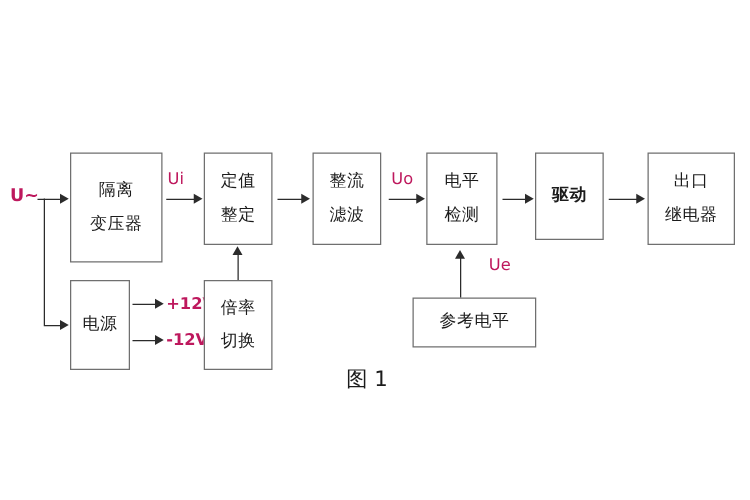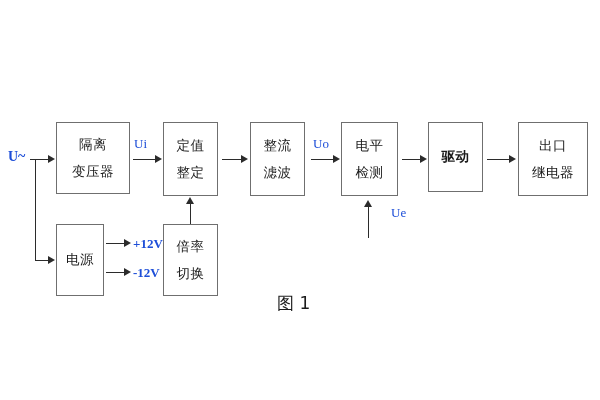--- a/index.html
+++ b/index.html
@@ -33,25 +33,24 @@
     display: block;
     white-space: nowrap;
     letter-spacing: 0.5px;
   }
   .block .ln + .ln { margin-top: 14px; }
   .block.single .ln { margin-top: 0; }
 
   
   .label {
     position: absolute;
-    color: #1d4ed8;
+    color: #be185d;
     font-size: 13px;
     white-space: nowrap;
     line-height: 1;
-    font-family: Liberation Serif, serif;
   }
   .label.bold { font-weight: bold; }
 
   
   .hline {
     position: absolute;
     height: 0;
     border-top: 1.6px solid #2b2b2b;
   }
   .vline {
@@ -89,21 +88,21 @@
 
   <div class="hline" style="left:30px; top:159px; width:6px;"></div>
   <div class="vline" style="left:35px; top:159px; height:101px;"></div>
 
   <div class="hline" style="left:35px; top:159px; width:14px;"></div>
   <div class="arrowhead-r" style="left:48px; top:155px;"></div>
 
   <div class="hline" style="left:35px; top:260px; width:14px;"></div>
   <div class="arrowhead-r" style="left:48px; top:256px;"></div>
 
-  <div class="block" style="left:56px; top:122px; width:74px; height:72px;">
+  <div class="block" style="left:56px; top:122px; width:74px; height:88px;">
     <span class="ln">隔离</span>
     <span class="ln">变压器</span>
   </div>
 
   <div class="label" style="left:134px; top:137px;">Ui</div>
   <div class="hline" style="left:133px; top:159px; width:23px;"></div>
   <div class="arrowhead-r" style="left:155px; top:155px;"></div>
 
   <div class="block" style="left:163px; top:122px; width:55px; height:74px;text-align:center;">
     <span class="ln">定值</span>
@@ -155,20 +154,23 @@
   <div class="label bold" style="left:133px; top:266px;text-align:right;">-12V</div>
 
   <div class="block" style="left:163px; top:224px; width:55px; height:72px;">
     <span class="ln">倍率</span>
     <span class="ln">切换</span>
   </div>
 
   <div class="vline" style="left:190px; top:203px; height:21px;"></div>
   <div class="arrowhead-u" style="left:186px; top:197px;"></div>
 
+  <div class="block single" style="left:330px; top:238px; width:99px; height:40px;">
+    <span class="ln">参考电平</span>
+  </div>
 
   <div class="vline" style="left:368px; top:206px; height:32px;"></div>
   <div class="arrowhead-u" style="left:364px; top:200px;"></div>
   <div class="label" style="left:391px; top:206px;">Ue</div>
 
   <div class="caption" style="left:277px; top:292px;">图 1</div>
 
 </div>
 
 </body></html>

